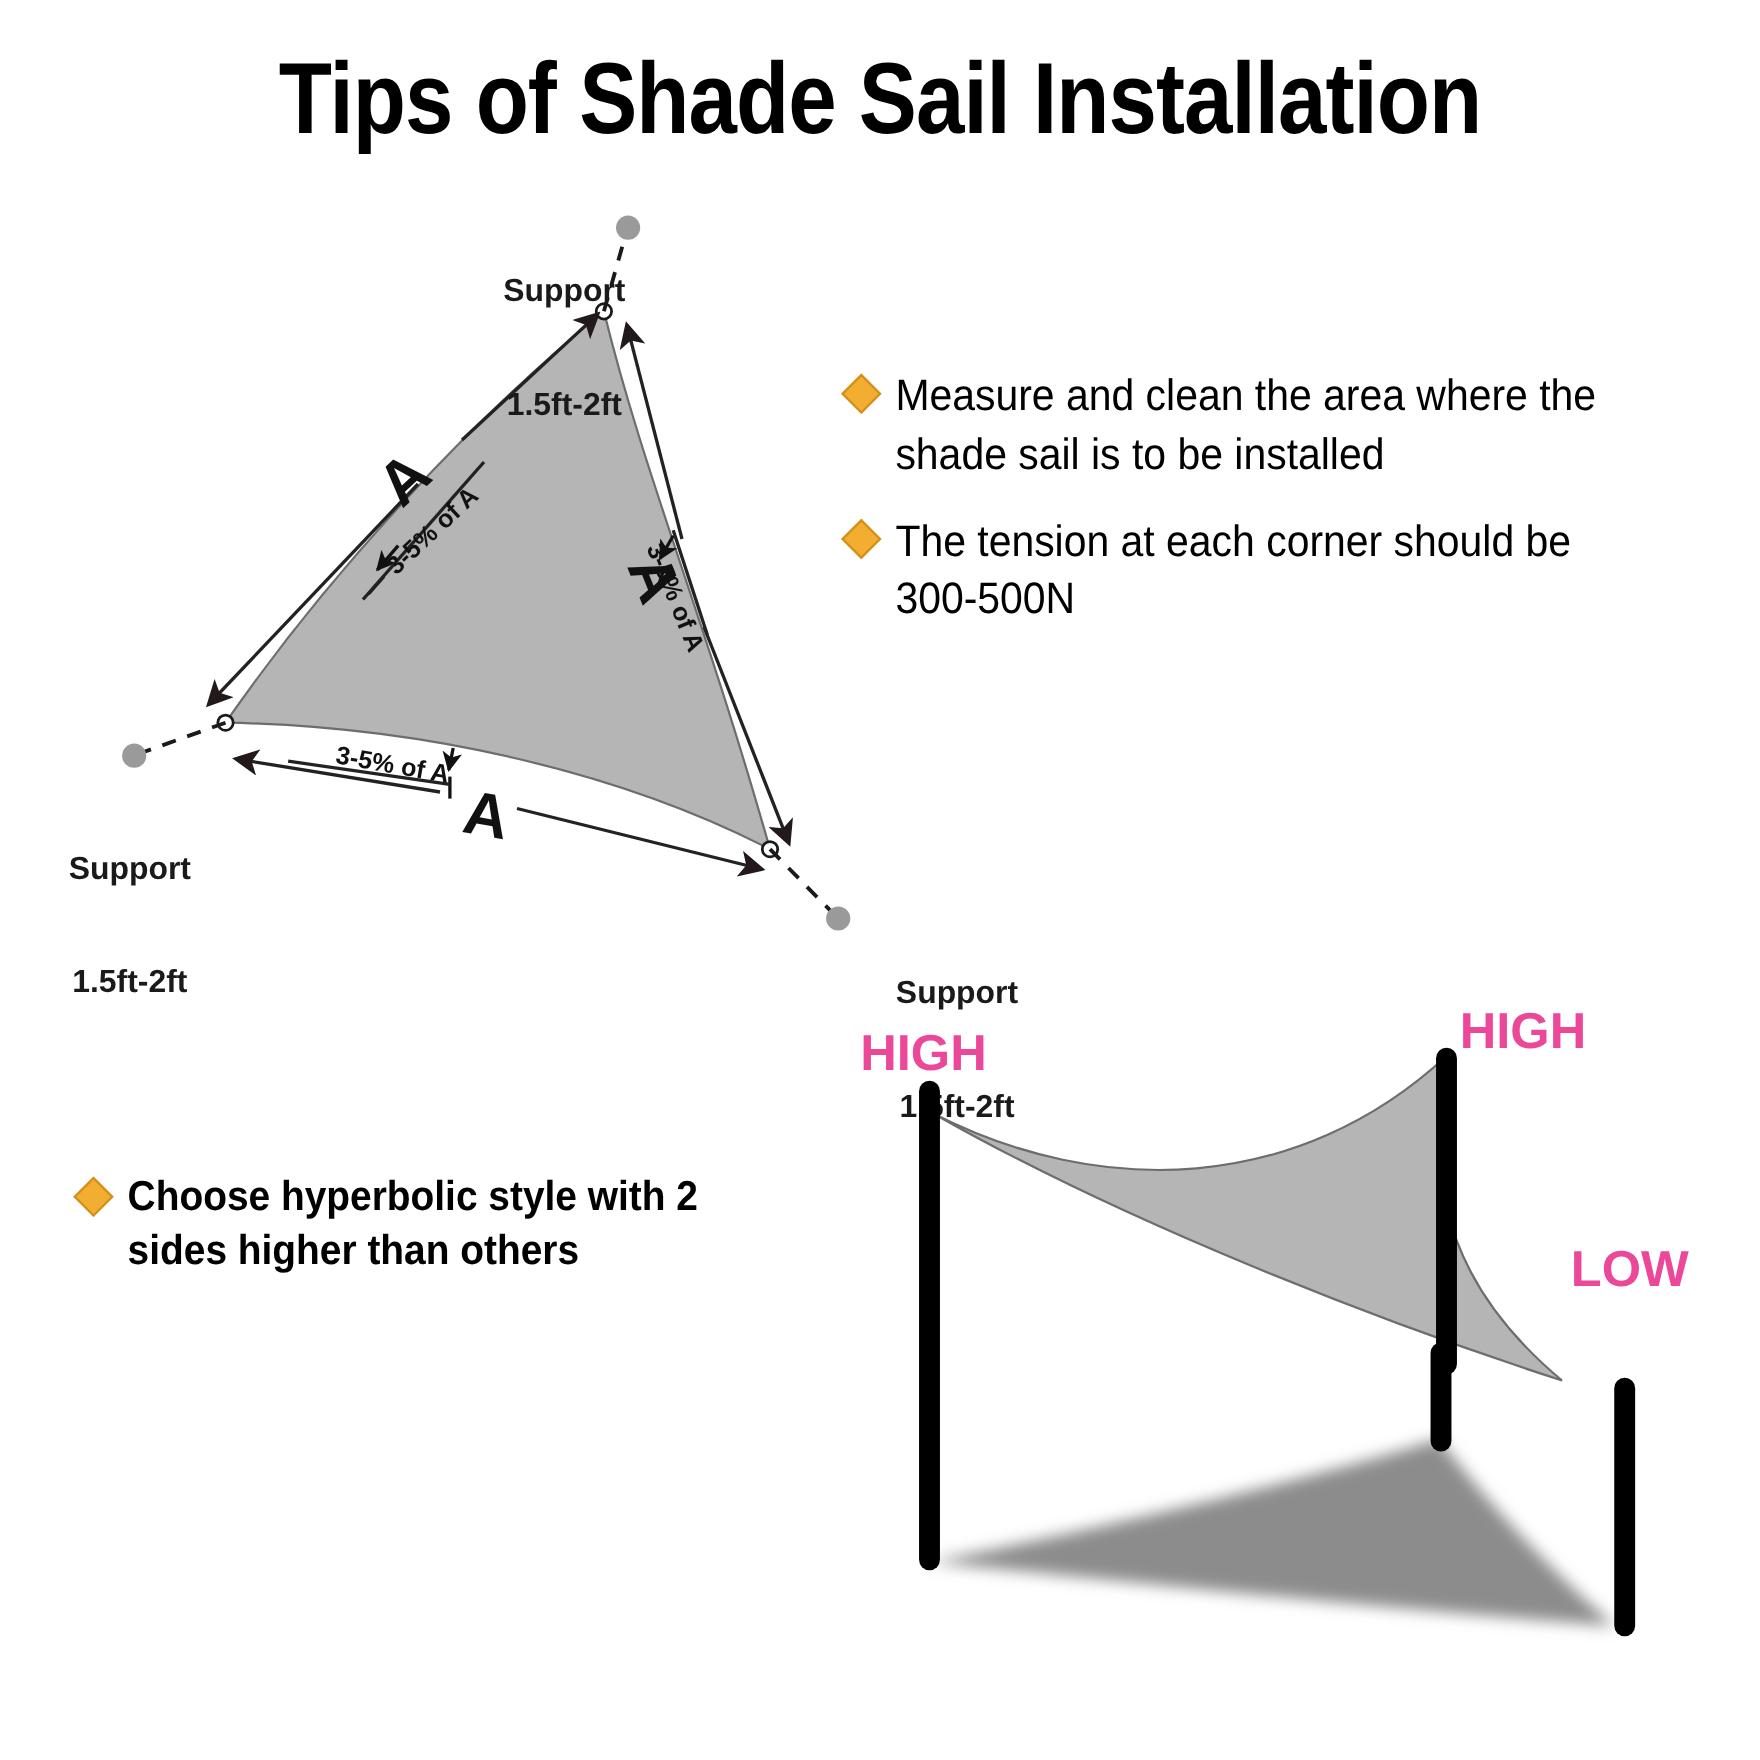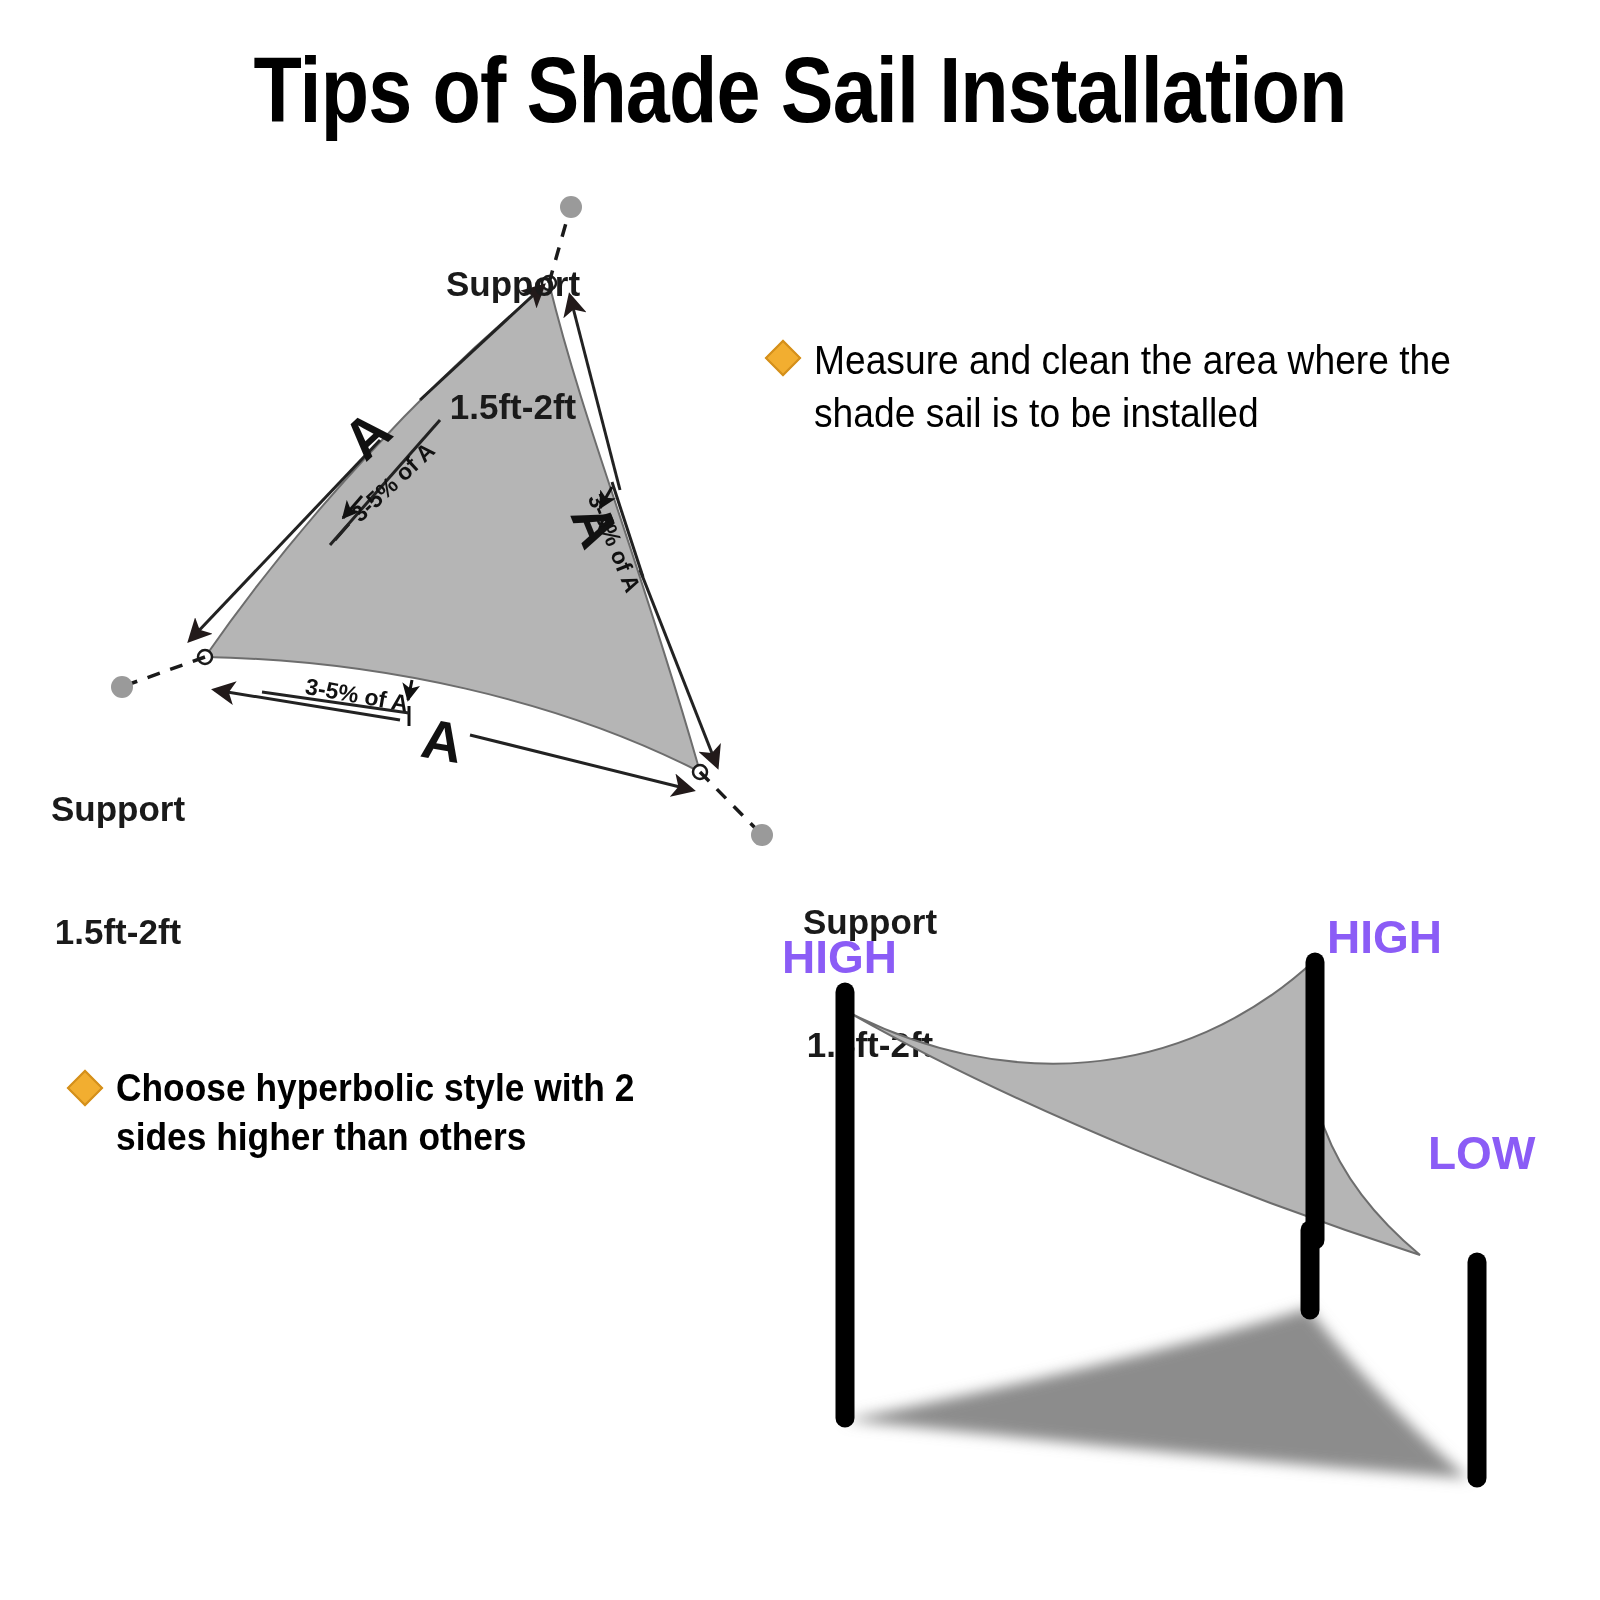--- a/index.html
+++ b/index.html
@@ -93,21 +93,21 @@
   
   .dlabel {
     position: absolute;
     font-family: "Liberation Sans", sans-serif;
     font-weight: 600;
     color: #1a1a1a;
     white-space: pre;
     line-height: 1.18;
   }
   .support-label {
-    font-size: 35px;
+    font-size: 29px;
     font-weight: 700;
     text-align: center;
   }
   .dim-a {
     font-family: "Liberation Sans", sans-serif;
     font-weight: bold;
     font-size: 56px;
     color: #111;
     position: absolute;
   }
@@ -117,21 +117,21 @@
     font-weight: bold;
     font-size: 23px;
     color: #111;
     white-space: pre;
   }
   .hl-label {
     position: absolute;
     font-family: "Liberation Sans", sans-serif;
     font-weight: bold;
     font-size: 46px;
-    color: #8b5cf6;
+    color: #ec4899;
     letter-spacing: 0px;
     white-space: pre;
   }
 </style>
 </head>
 <body>
 
 <div id="page-title">Tips of Shade Sail Installation</div>
 
 <svg class="diagram-svg" viewBox="0 0 1600 1600" xmlns="http://www.w3.org/2000/svg">
@@ -260,20 +260,24 @@
 
 <div class="hl-label" style="left:782px; top:930px;">HIGH</div>
 <div class="hl-label" style="left:1327px; top:910px;">HIGH</div>
 <div class="hl-label" style="left:1428px; top:1126px;">LOW</div>
 
 <div class="bullet-list" id="bullets-right">
   <div class="bullet-item">
     <span class="bullet-diamond"></span>
     <span class="bullet-text">Measure and clean the area where the shade sail is to be installed</span>
   </div>
+  <div class="bullet-item">
+    <span class="bullet-diamond"></span>
+    <span class="bullet-text">The tension at each corner should be 300-500N</span>
+  </div>
 </div>
 
 <div class="bullet-list" id="bullets-left">
   <div class="bullet-item">
     <span class="bullet-diamond"></span>
     <span class="bullet-text">Choose hyperbolic style with 2 sides higher than others</span>
   </div>
 </div>
 
 </body></html>

